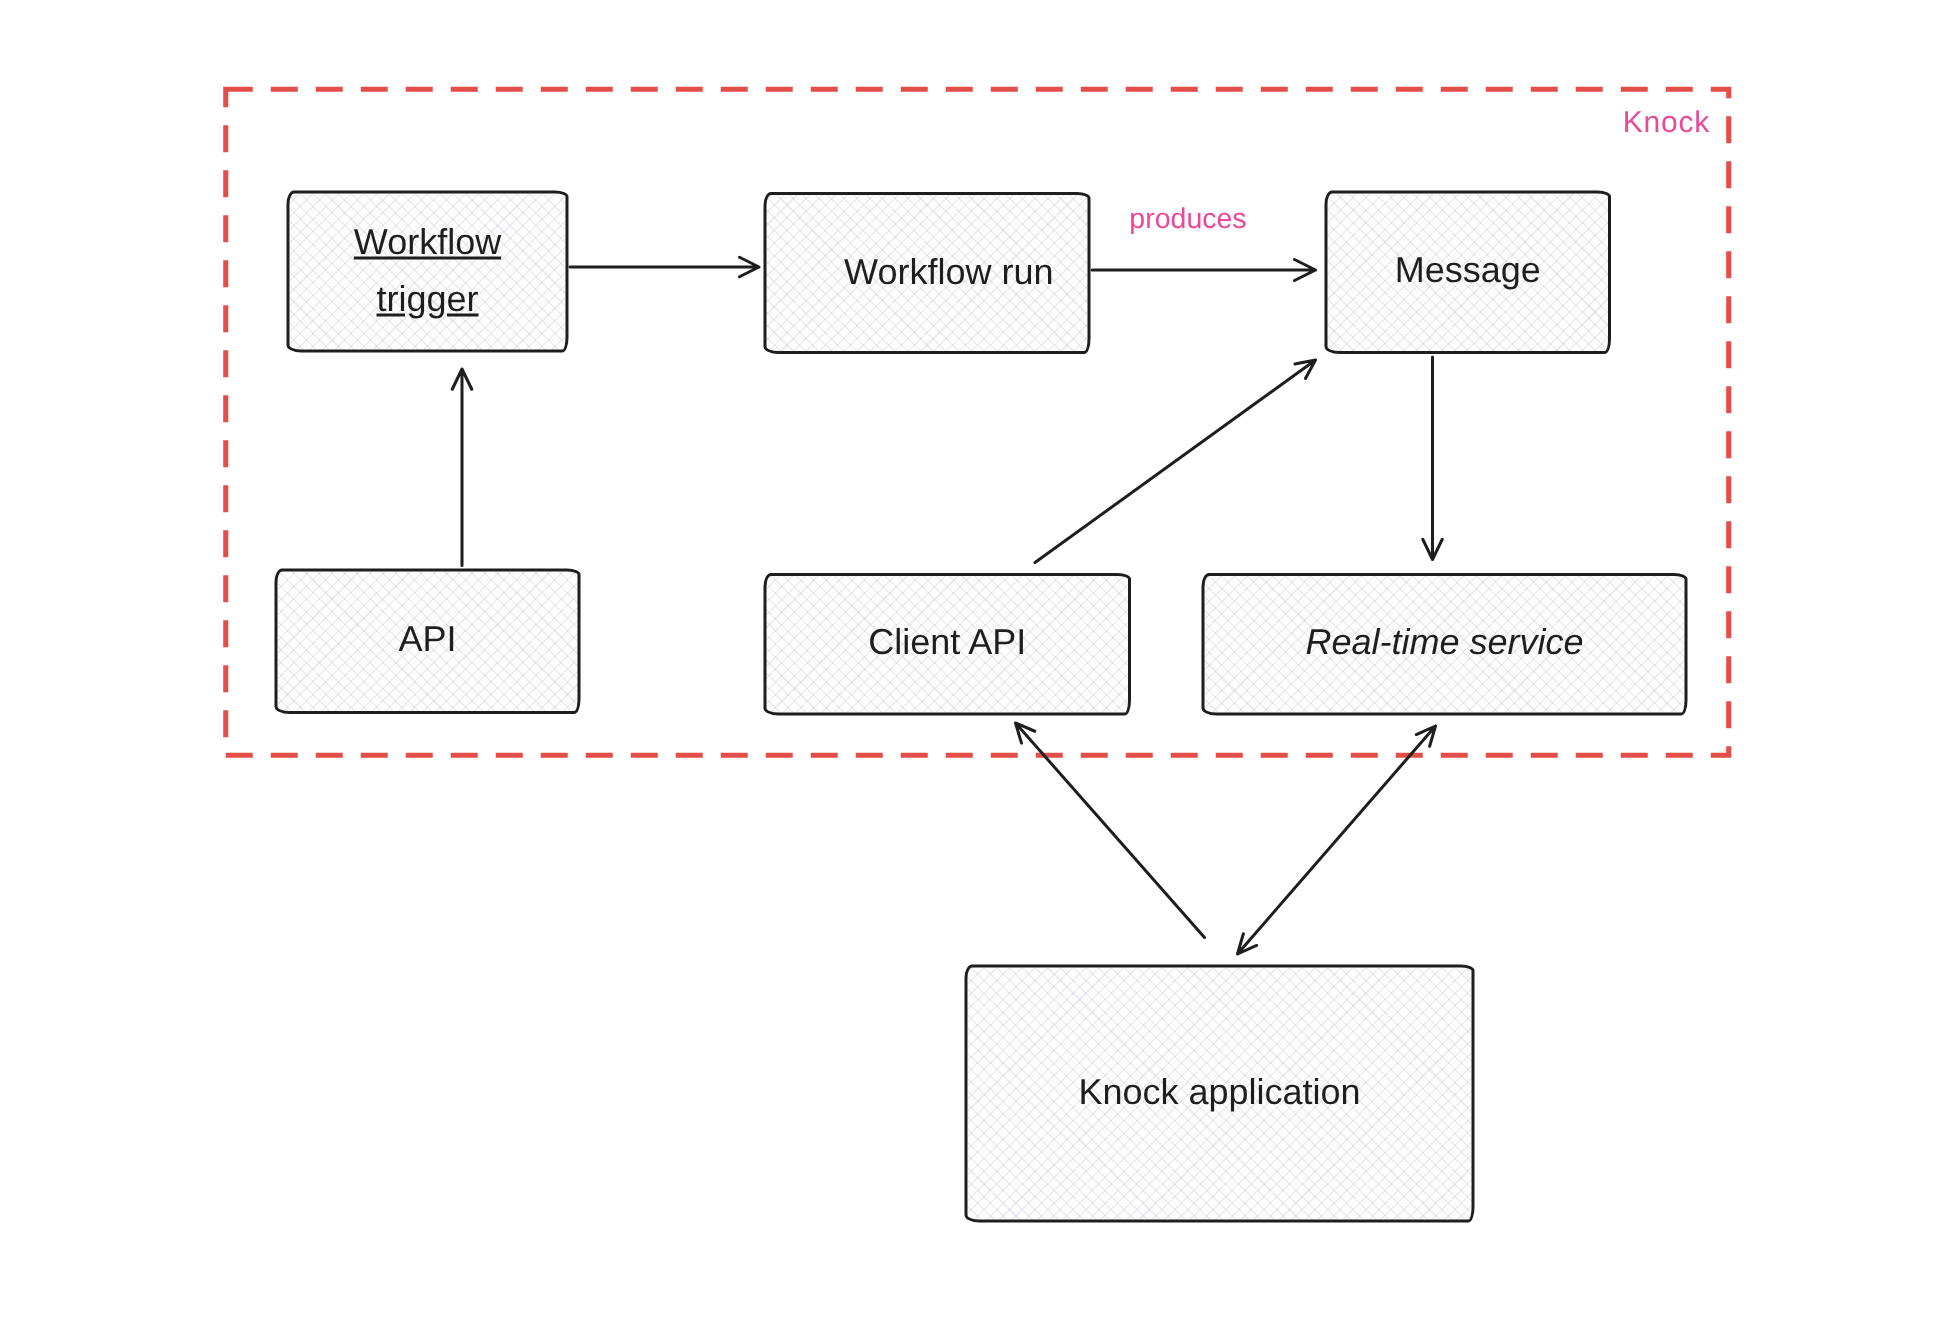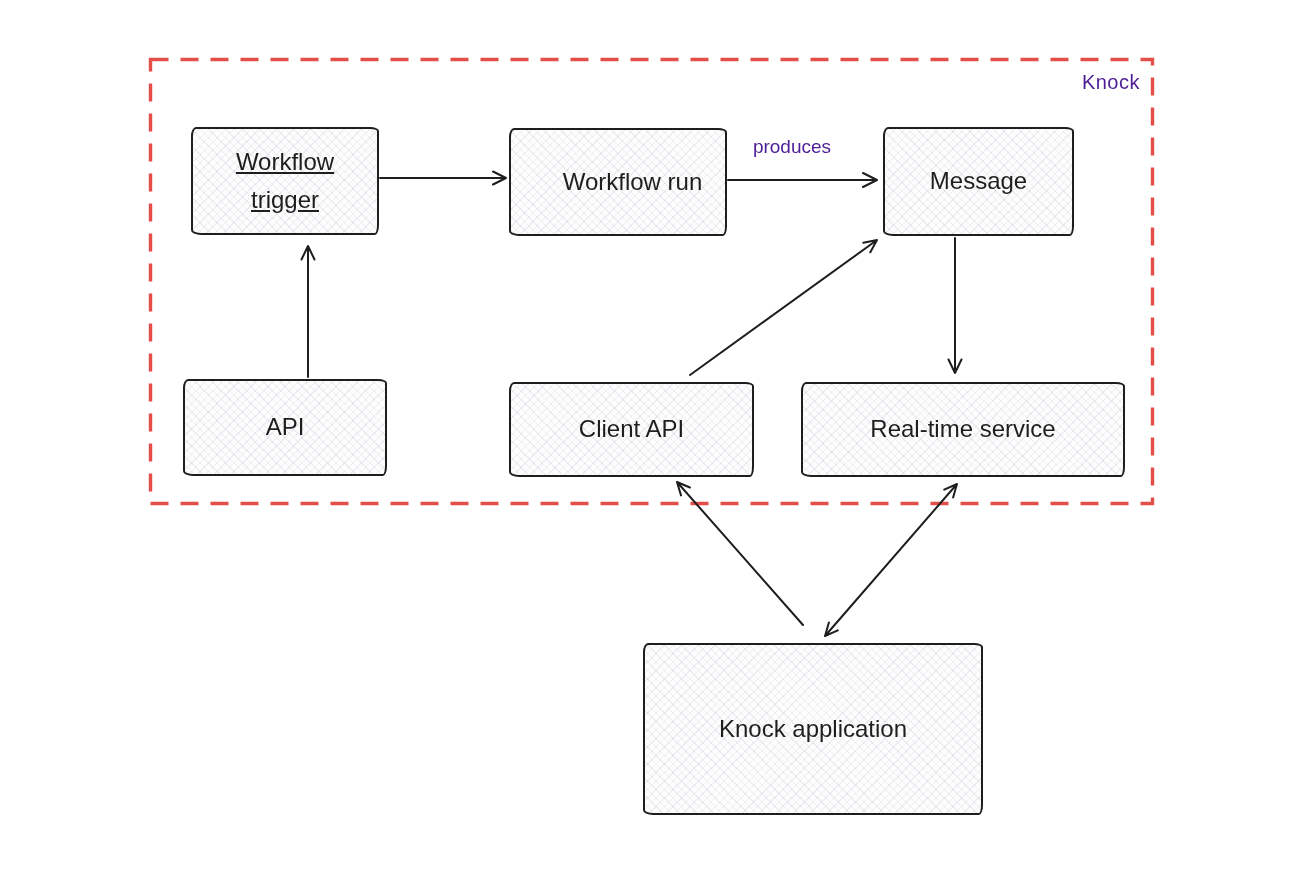--- a/index.html
+++ b/index.html
@@ -50,21 +50,21 @@
     box-sizing: border-box;
     font-size: 24px;
     line-height: 1.6;
     color: #1e1e1e;
   }
   .node .label { pointer-events: none; }
   .w130 { max-width: 130px; text-decoration: underline; }
 
   .floating-label {
     position: absolute;
-    color: #4c1d95;
+    color: #ec4899;
     white-space: nowrap;
   }
   #knock-label {
     left: 1048px;
     top: 71px;
     width: 92px;
     text-align: right;
     font-size: 20px;
     letter-spacing: 0.5px;
   }
@@ -75,21 +75,21 @@
     text-align: center;
     font-size: 19px;
   }
 
   
   #node-workflow-trigger { left: 191px; top: 127px; width: 188px; height: 108px; }
   #node-workflow-run     { left: 509px; top: 128px; width: 218px; height: 108px; padding-left: 29px; }
   #node-message          { left: 883px; top: 127px; width: 191px; height: 109px; }
   #node-api              { left: 183px; top: 379px; width: 204px; height: 97px;  }
   #node-client-api       { left: 509px; top: 382px; width: 245px; height: 95px;  }
-  #node-realtime-service { left: 801px; top: 382px; width: 324px; height: 95px;  }
+  #node-realtime-service { left: 801px; top: 382px; width: 324px; height: 95px; font-style: italic;  }
   #node-your-application { left: 643px; top: 643px; width: 340px; height: 172px; }
 </style>
 </head>
 <body>
 
 <div class="canvas">
 
   <svg class="connector-layer" viewBox="0 0 1302 884" xmlns="http://www.w3.org/2000/svg">
 
     <rect class="boundary-rect" x="150.5" y="59.5" width="1002" height="444" stroke="#e34e48"></rect>

